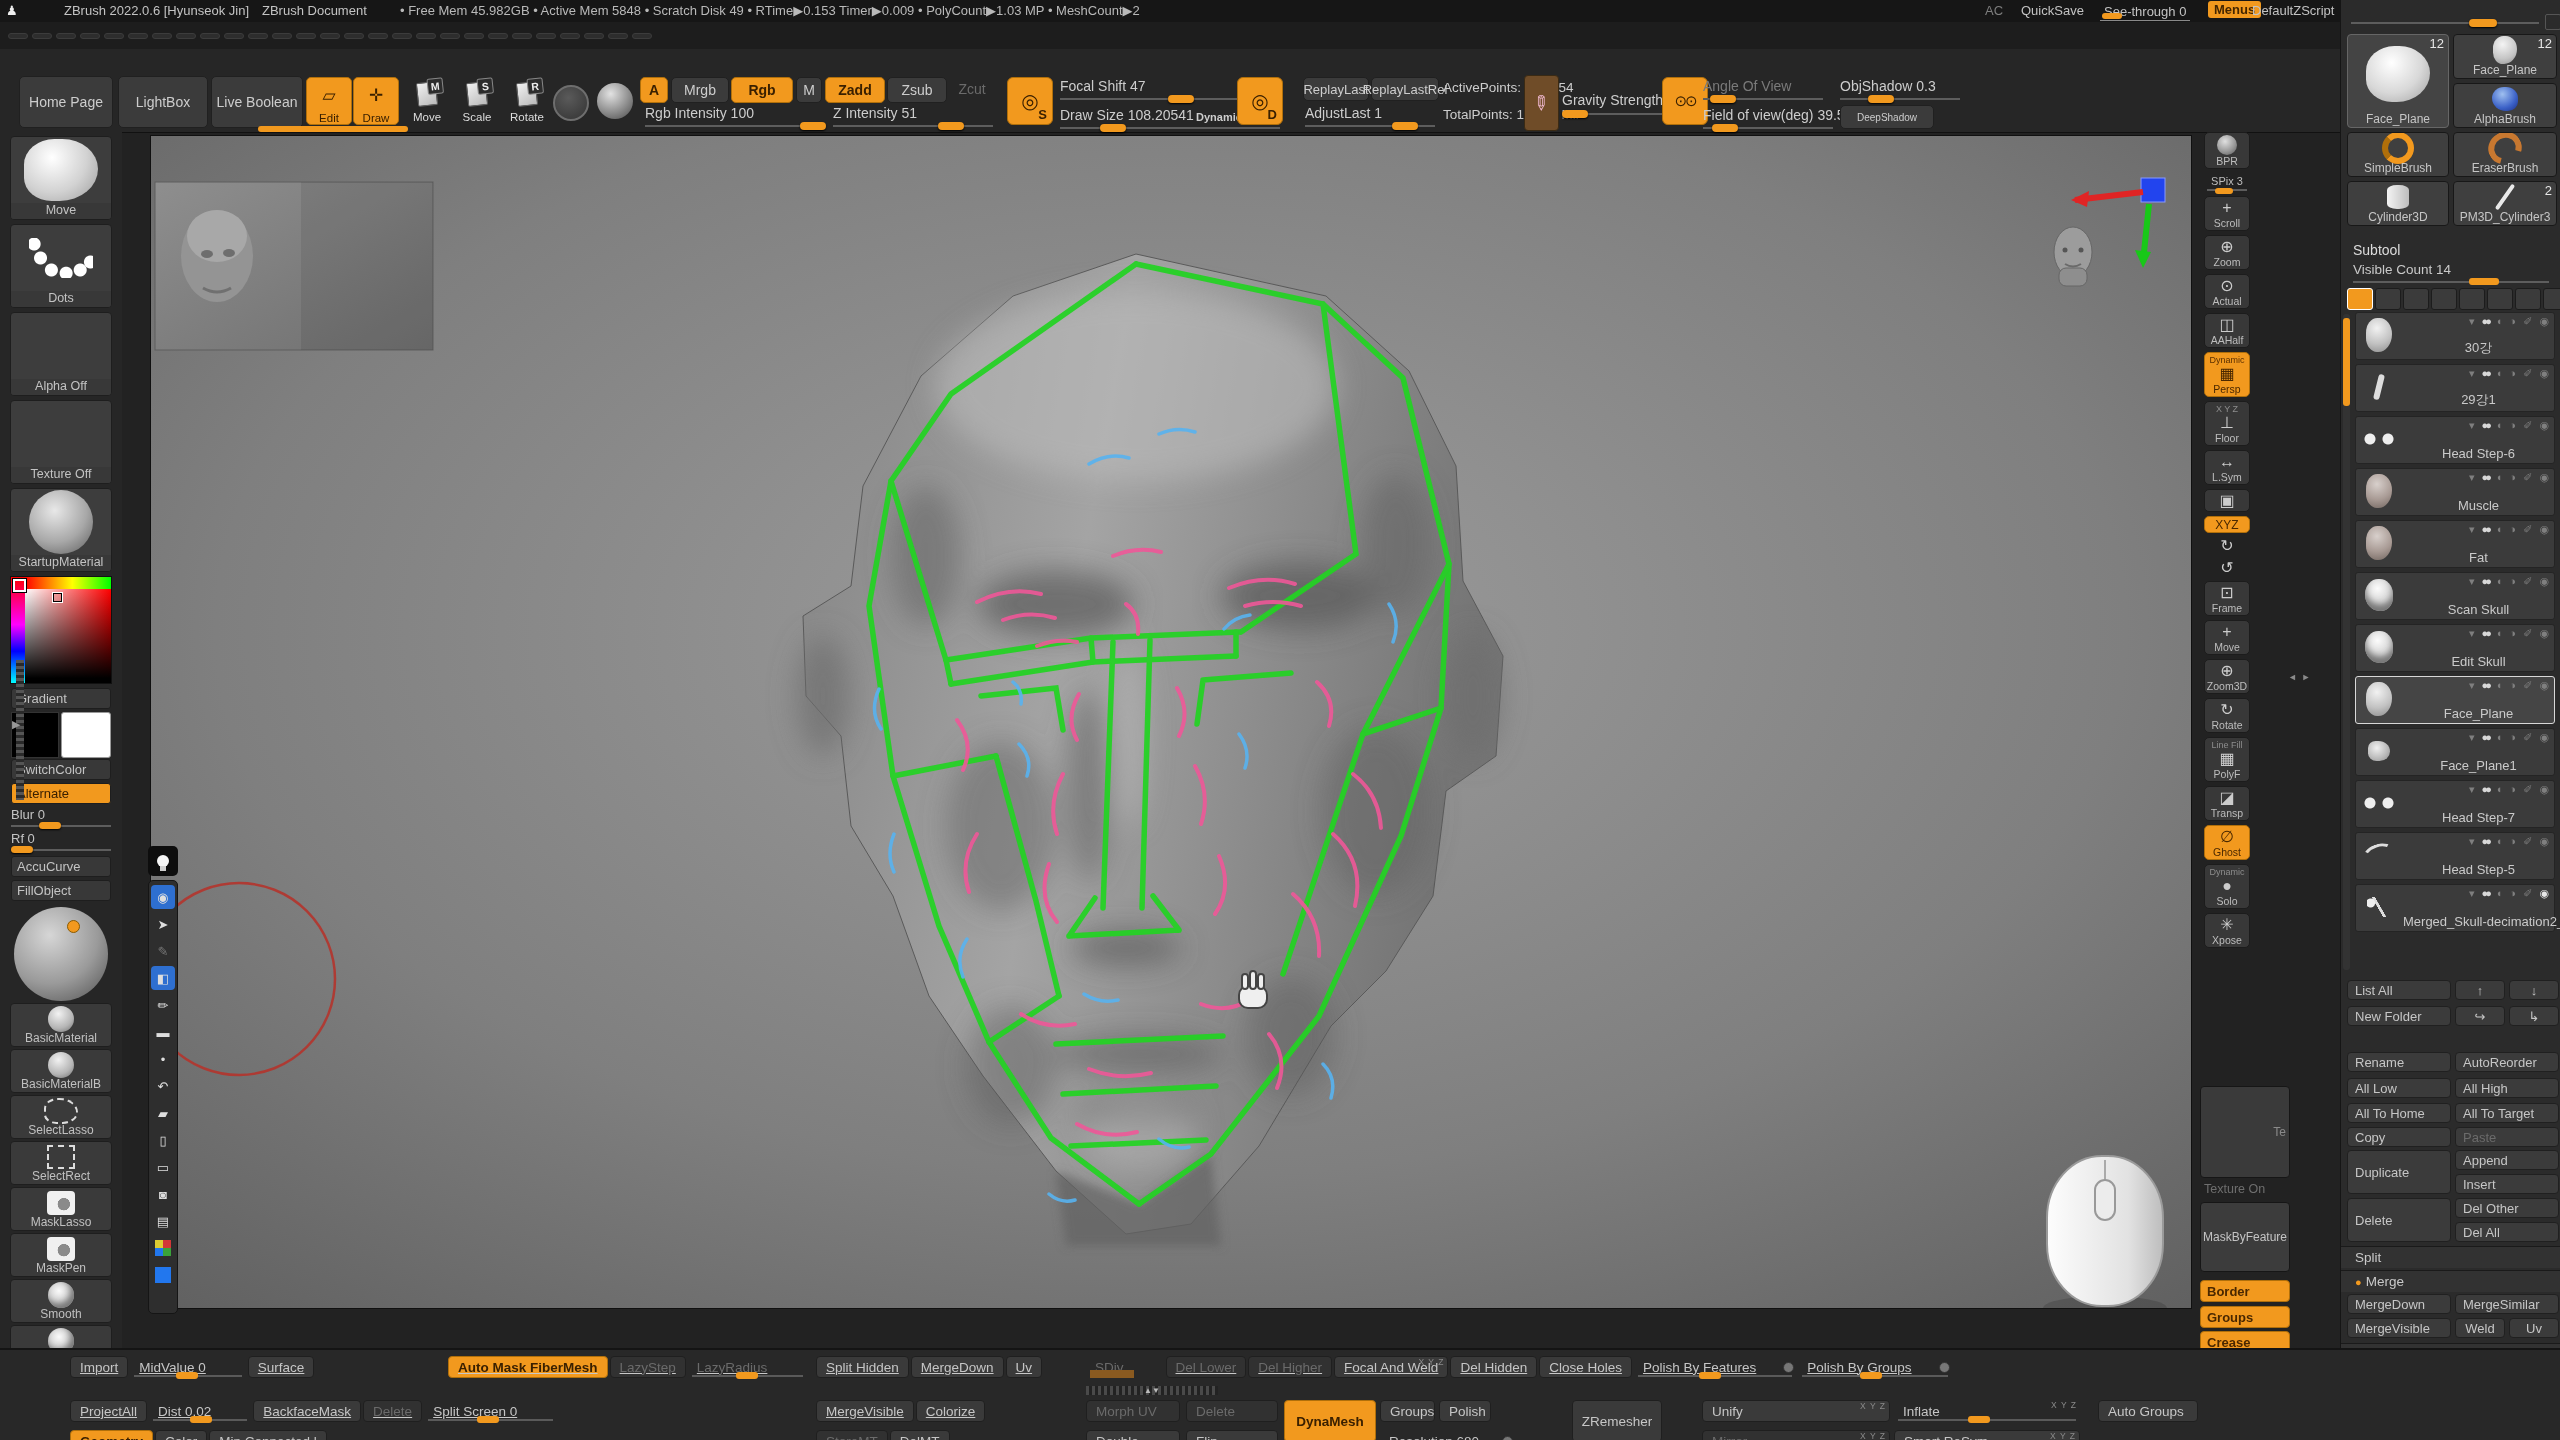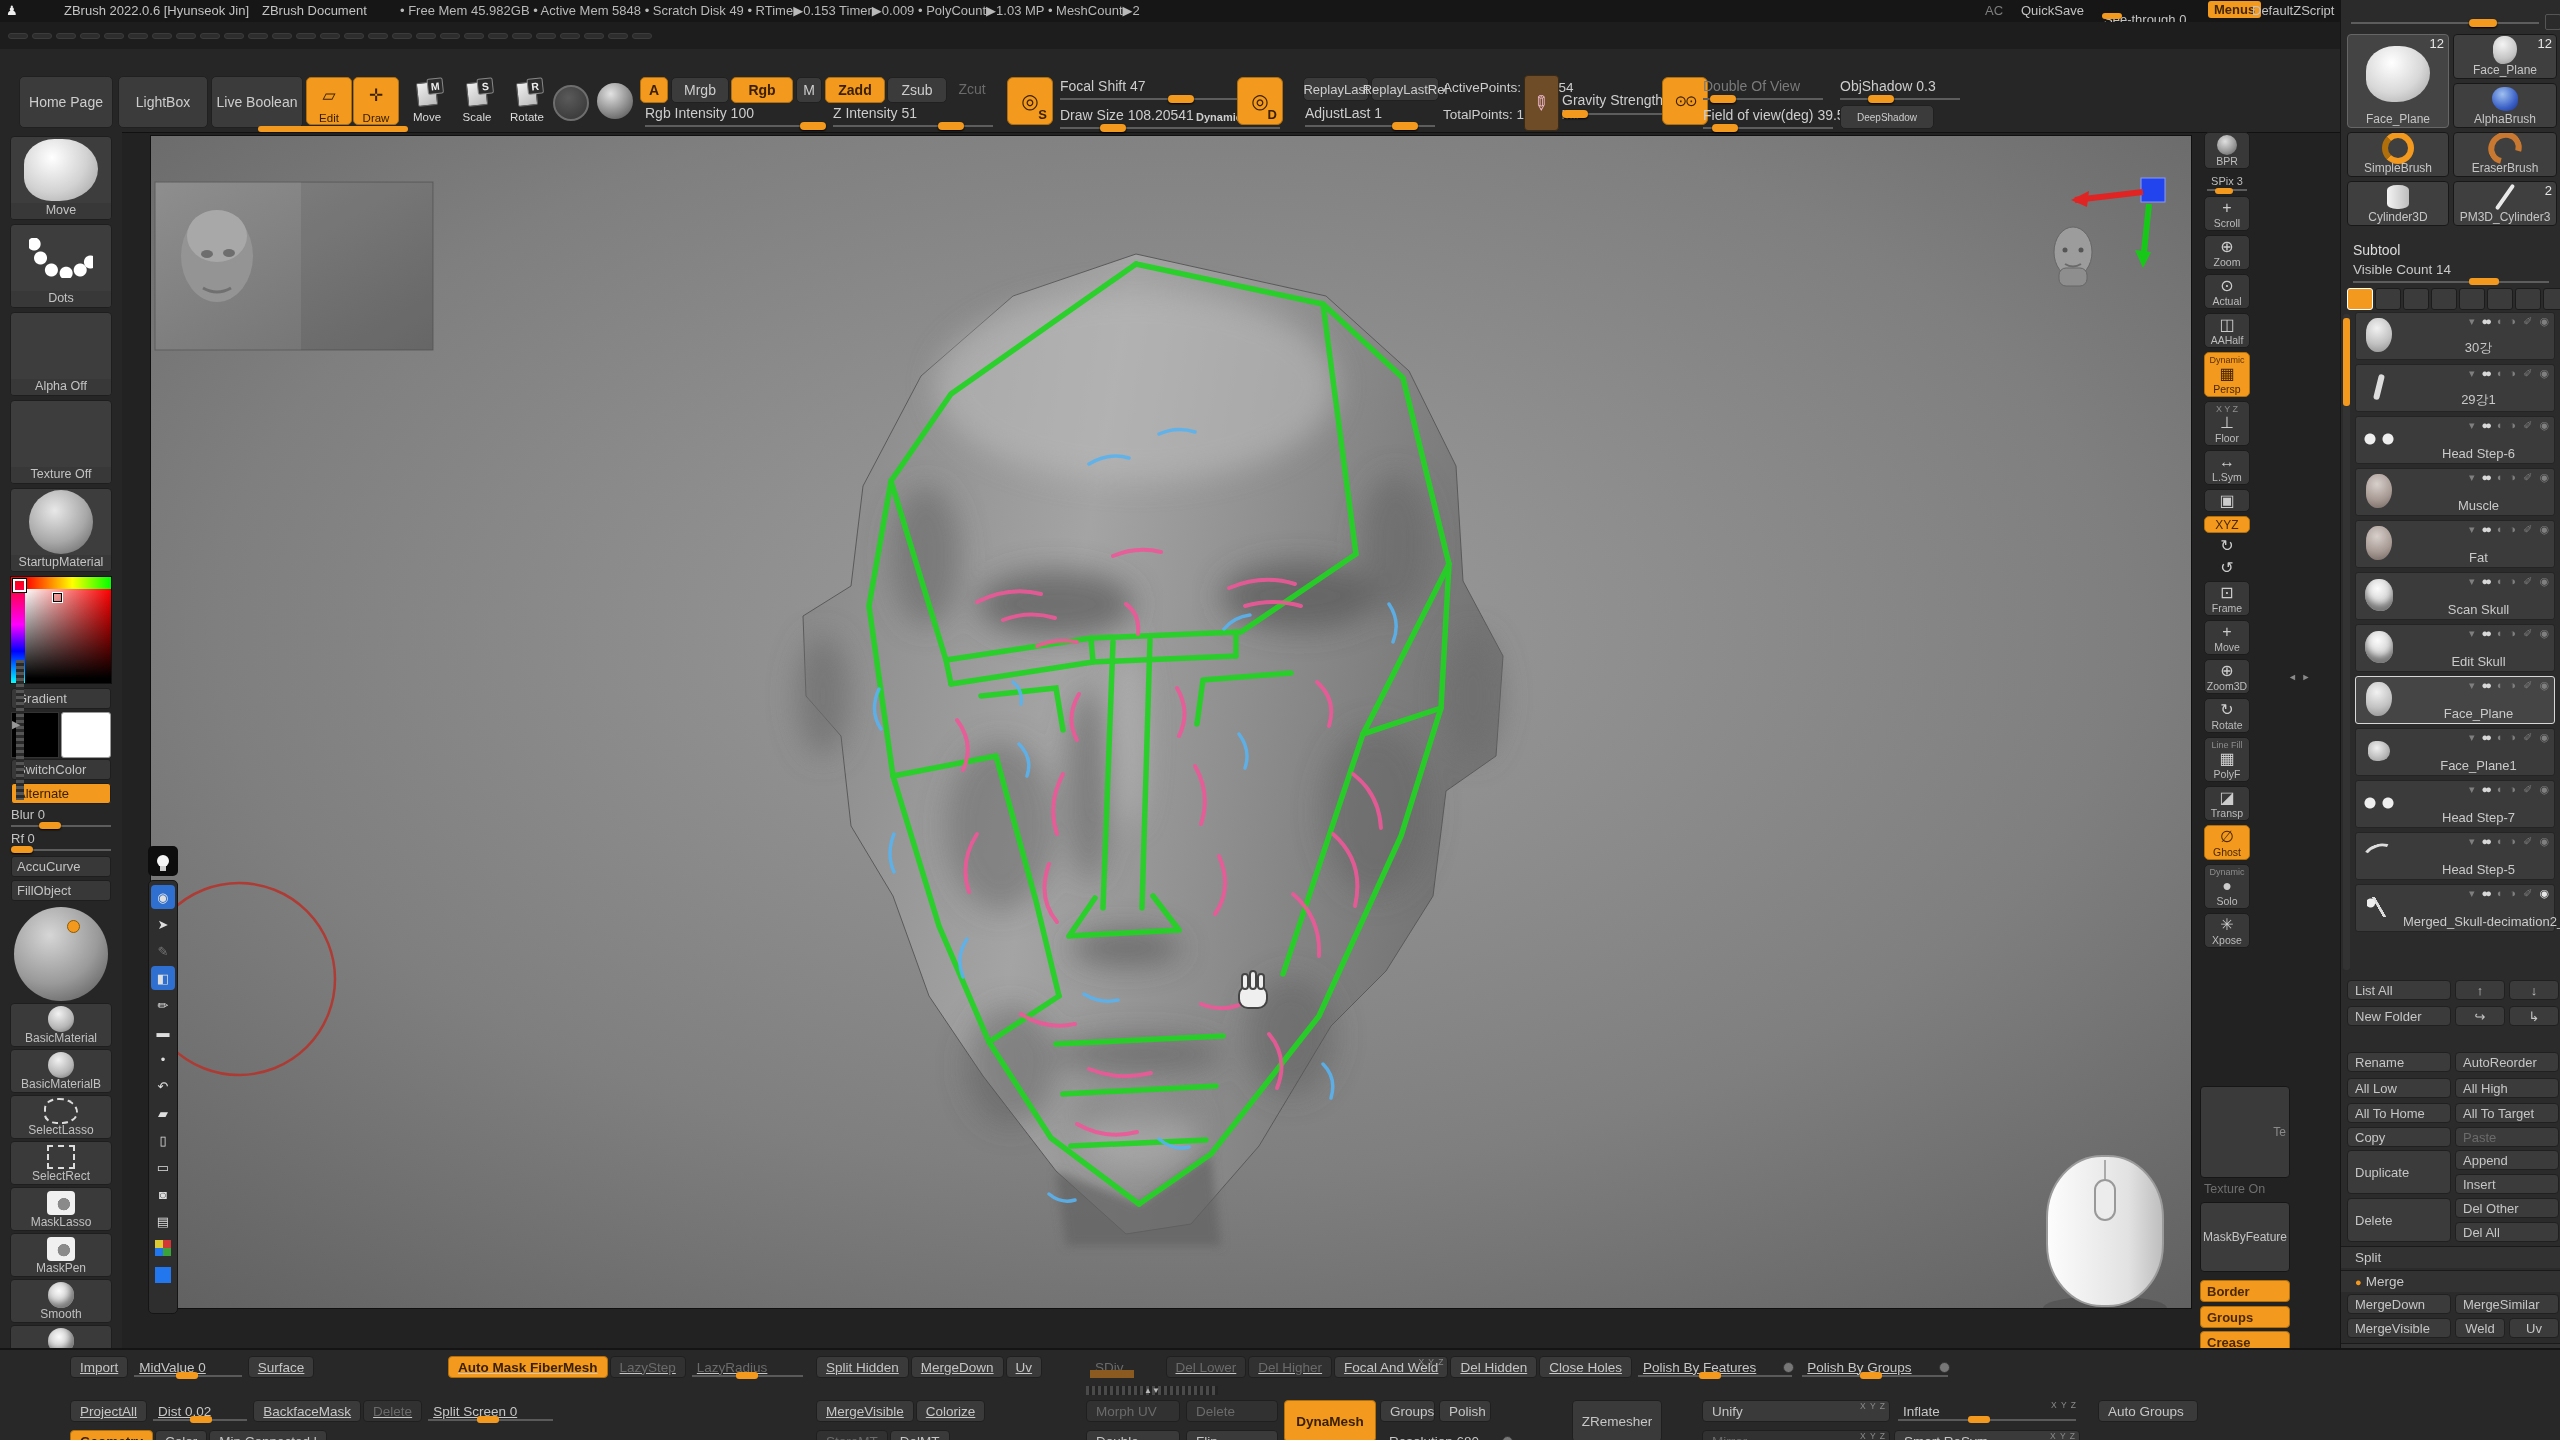--- a/index.html
+++ b/index.html
@@ -9,21 +9,21 @@
   .abs{position:absolute;}
   
   #titlebar{position:absolute;left:0;top:0;width:2560px;height:22px;background:#161616;
             font-size:13px;color:#c3c3c3;white-space:nowrap;}
   #titlebar .logo{position:absolute;left:6px;top:3px;width:16px;height:16px;color:#eee;font-size:13px;}
   #titlebar .t1{position:absolute;left:30px;top:3px;margin-left:34px;}
   #titlebar .t2{position:absolute;left:262px;top:3px;}
   #titlebar .stats{position:absolute;left:400px;top:3px;color:#b9b9b9;}
   #titlebar .ac{position:absolute;left:1985px;top:3px;color:#7e7e7e;}
   #titlebar .qs{position:absolute;left:2021px;top:3px;}
-  #titlebar .st{position:absolute;left:2100px;top:1px;border-bottom:1px solid #8a8a8a;padding:11px 4px 1px;}
+  #titlebar .st{position:absolute;left:2100px;top:1px;border-bottom:1px solid #8a8a8a;padding:3px 4px 1px;}
   #titlebar .st-h{position:absolute;left:2102px;top:13px;width:20px;height:6px;background:var(--acc);border-radius:3px;}
   #titlebar .menus{position:absolute;left:2208px;top:1px;background:var(--acc);color:#442600;
                    border-radius:3px;padding:1px 6px;font-weight:bold;}
   #titlebar .dzs{position:absolute;left:2252px;top:3px;}
   .wicon{position:absolute;top:3px;color:#bdbdbd;font-size:12px;}
   
   #menubar{position:absolute;left:0;top:22px;width:2560px;height:27px;background:#1d1d1d;
            display:flex;align-items:center;padding-left:8px;gap:4px;box-sizing:border-box;}
   .mbtn{background:#2d2d2d;border:1px solid #3c3c3c;border-radius:3px;color:#c6c6c6;
         font-size:13.5px;padding:2px 9px;}
@@ -390,21 +390,21 @@
   <div class="abs" style="left:1524px;top:26px;width:33px;height:54px;background:#6f4c28;border:1px solid #3a2a14;border-radius:4px;display:flex;align-items:center;justify-content:center">
     <span style="color:#f0b9d0;font-size:20px;transform:rotate(90deg)">✏</span>
   </div>
   <span class="slider-lab" style="left:1562px;top:43px">Gravity Strength 0</span>
   <div class="track" style="left:1562px;top:64px;width:120px"></div>
     <div class="handle" style="left:1562px;top:61px"></div>
 
   <div class="sqicon" style="left:1662px;top:28px">
     <span style="font-size:15px;letter-spacing:-2px">⊙⊙</span>
   </div>
-  <span class="slider-lab dimlab" style="left:1703px;top:29px">Double Of View</span>
+  <span class="slider-lab dimlab" style="left:1703px;top:29px">Angle Of View</span>
   <div class="track" style="left:1703px;top:49px;width:120px"></div>
     <div class="handle" style="left:1710px;top:46px"></div>
   <span class="slider-lab" style="left:1703px;top:58px">Field of view(deg) 39.59775</span>
   <div class="track" style="left:1703px;top:78px;width:130px"></div>
     <div class="handle" style="left:1712px;top:75px"></div>
 
   <span class="slider-lab" style="left:1840px;top:29px">ObjShadow 0.3</span>
   <div class="track" style="left:1840px;top:49px;width:120px"></div>
     <div class="handle" style="left:1868px;top:46px"></div>
   <div class="tbtn" style="left:1840px;top:56px;width:92px;height:22px;font-size:10px">DeepShadow</div>

